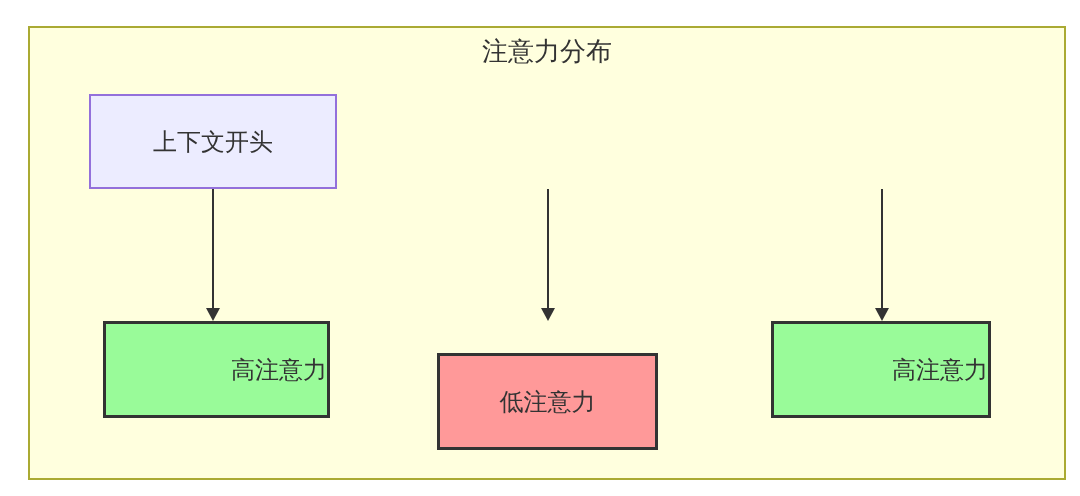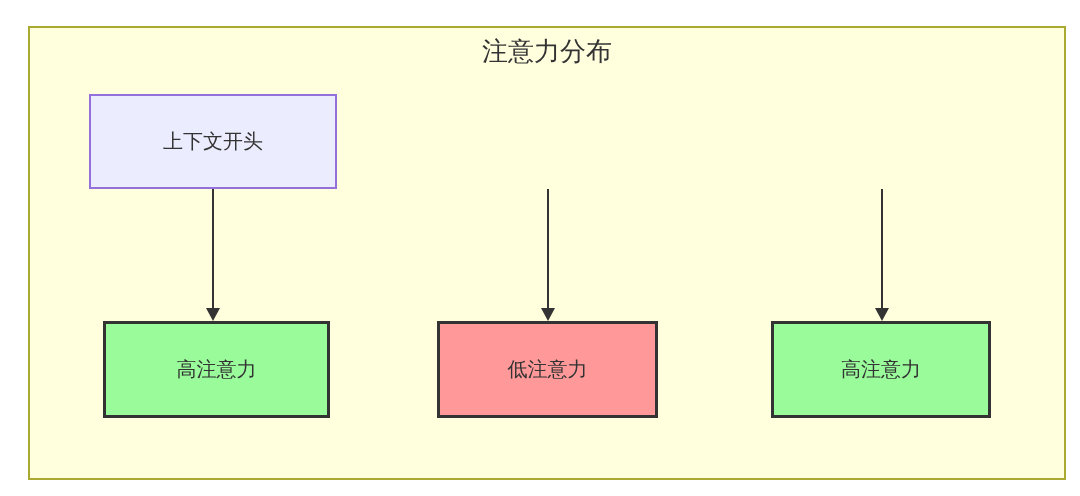--- a/index.html
+++ b/index.html
@@ -37,36 +37,36 @@
     width: 100%;
     text-align: center;
     font-size: 26px;
     color: var(--text);
   }
   .node {
     position: absolute;
     display: flex;
     align-items: center;
     justify-content: center;
-    font-size: 20px;
+    font-size: 24px;
     color: var(--text);
     text-align: center;
   }
   .node.source {
     background: var(--source-bg);
     border: 2px solid var(--source-border);
     top: 66px;
     height: 95px;
   }
   .node.target {
     border: 3px solid var(--target-border);
     top: 293px;
     height: 97px;
   }
-  .node.target[data-level="high"] { background: var(--high-bg); }
+  .node.target[data-level="high"] { background: var(--high-bg); justify-content: flex-end; }
   .node.target[data-level="low"]  { background: var(--low-bg); }
 
   .edge {
     position: absolute;
     width: 14px;
     height: 132px;
     top: 161px;
   }
   .edge-line {
     position: absolute;
@@ -81,21 +81,21 @@
     border-left: 7px solid transparent;
     border-right: 7px solid transparent;
     border-top: 13px solid var(--arrow);
   }
 
   
   .s1 { left: 59px;  width: 248px; }
   .s2 { left: 393px; width: 247px; }
   .s3 { left: 728px; width: 247px; }
   .t1 { left: 73px;  width: 227px; }
-  .t2 { left: 407px; width: 221px; }
+  .t2 { left: 407px; width: 221px; margin-top: 32px; }
   .t3 { left: 741px; width: 220px; }
   .e1 { left: 176px; }
   .e2 { left: 511px; }
   .e3 { left: 845px; }
 </style>
 </head>
 <body>
 
 <div class="canvas">
   <div class="cluster">

